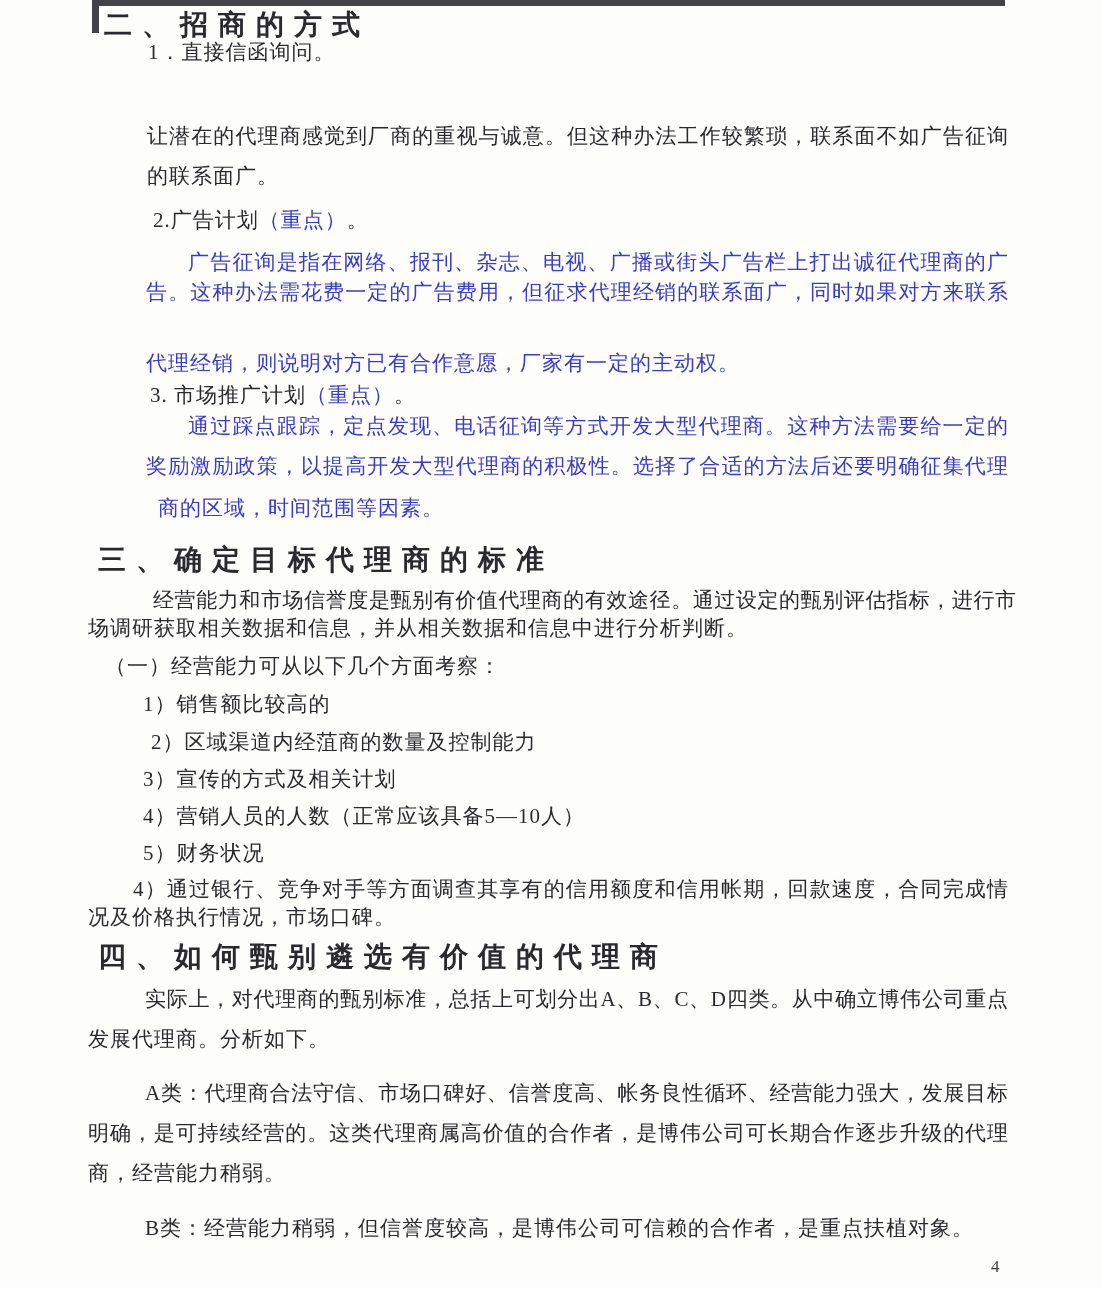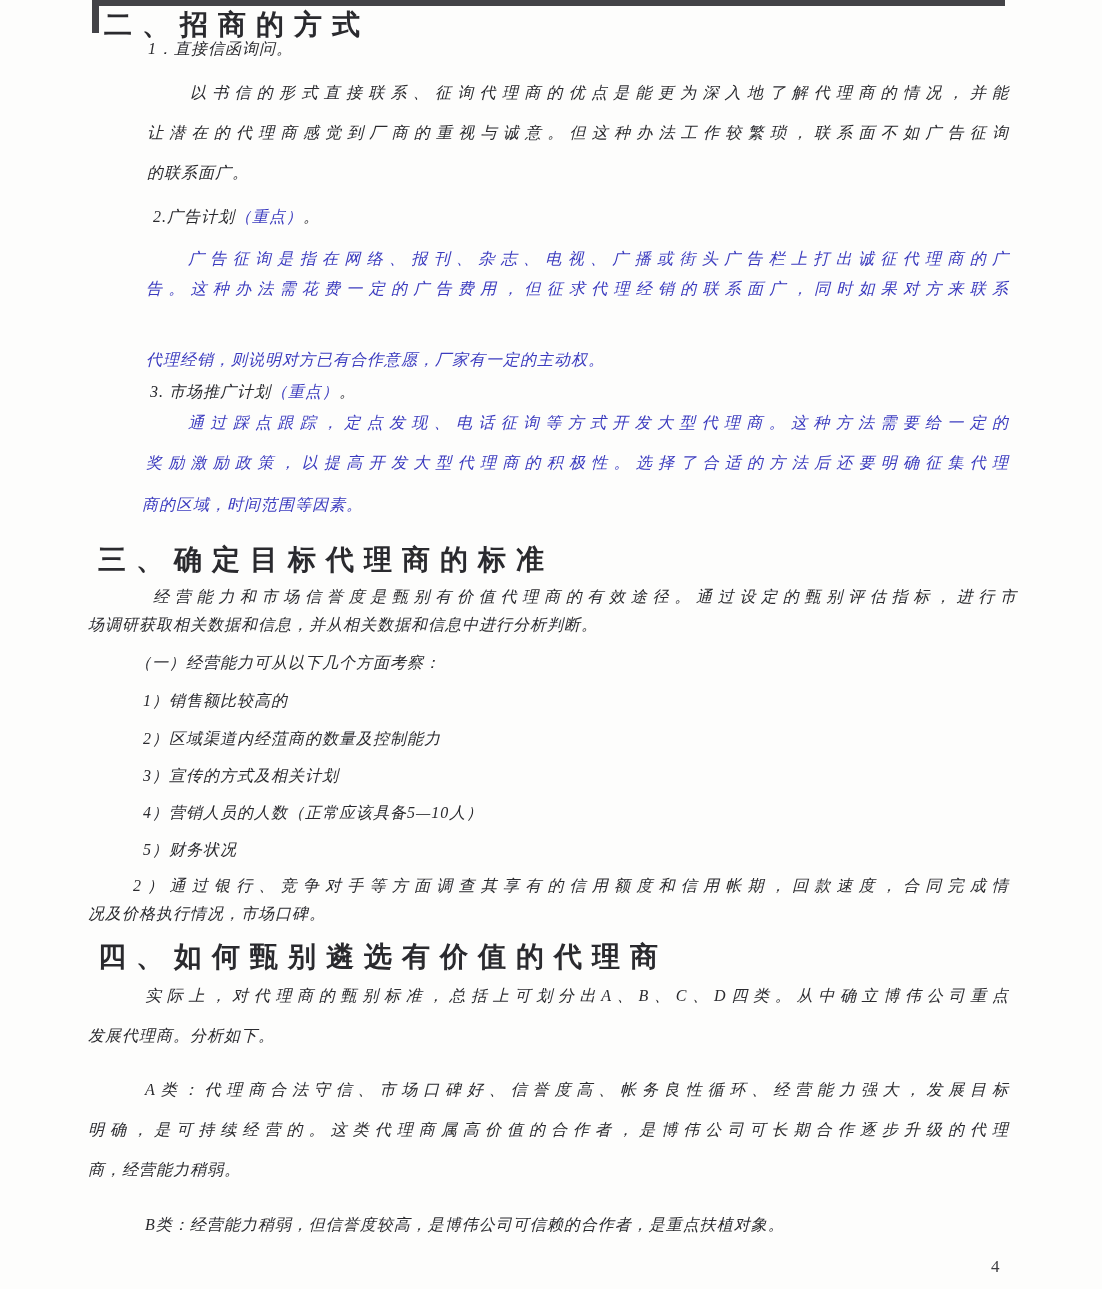--- a/index.html
+++ b/index.html
@@ -7,26 +7,25 @@
     position: relative;
     width: 1102px;
     height: 1289px;
     background: #fdfdfc;
     overflow: hidden;
     font-family: "Liberation Serif", "DejaVu Serif", serif;
     color: var(--ink, #2a2a2e);
   }
   .ln {
     position: absolute;
-    font-size: 16px;
+    font-size: 21px;
     line-height: 1.15;
     letter-spacing: 1px;
     white-space: nowrap;
     color: var(--ink, #2a2a2e);
-    font-style: italic;
   }
   
   .j {
     white-space: normal;
     letter-spacing: 0;
     text-align: justify;
     text-align-last: justify;
   }
   .blue { color: var(--accent, #3b3bbf); }
   .hd {
@@ -59,50 +58,49 @@
 <body>
 
 <div class="page">
 
   <div class="scan-top"></div>
   <div class="scan-corner"></div>
 
   <div class="hd" style="left:104px; top:6px;">二、招商的方式</div>
   <div class="ln" style="left:148px; top:40px;">1．直接信函询问。</div>
 
-  <div class="ln j" style="left:190px; top:84px; width:818px;">以书信的形式直接联系、征询代理商的优点是能更为深入地了解代理商的情况，并能</div>
   <div class="ln j" style="left:147px; top:124px; width:861px;">让潜在的代理商感觉到厂商的重视与诚意。但这种办法工作较繁琐，联系面不如广告征询</div>
   <div class="ln" style="left:147px; top:164px;">的联系面广。</div>
 
   <div class="ln" style="left:153px; top:208px;"><span>2.广告计划</span><span class="blue">（重点）</span><span>。</span></div>
 
   <div class="ln j blue" style="left:188px; top:250px; width:820px;">广告征询是指在网络、报刊、杂志、电视、广播或街头广告栏上打出诚征代理商的广</div>
   <div class="ln j blue" style="left:146px; top:280px; width:862px;">告。这种办法需花费一定的广告费用，但征求代理经销的联系面广，同时如果对方来联系</div>
   <div class="ln blue" style="left:146px; top:331px;margin-top:20px;">代理经销，则说明对方已有合作意愿，厂家有一定的主动权。</div>
 
   <div class="ln" style="left:150px; top:383px;"><span>3. 市场推广计划</span><span class="blue">（重点）</span><span>。</span></div>
 
   <div class="ln j blue" style="left:188px; top:414px; width:820px;">通过踩点跟踪，定点发现、电话征询等方式开发大型代理商。这种方法需要给一定的</div>
   <div class="ln j blue" style="left:146px; top:454px; width:862px;">奖励激励政策，以提高开发大型代理商的积极性。选择了合适的方法后还要明确征集代理</div>
-  <div class="ln blue" style="left:142px; top:496px;">商的区域，时间范围等因素。</div>
+  <div class="ln blue" style="left:158px; top:496px;">商的区域，时间范围等因素。</div>
 
   <div class="hd" style="left:98px; top:541px;">三、确定目标代理商的标准</div>
 
   <div class="ln j" style="left:153px; top:588px; width:863px;">经营能力和市场信誉度是甄别有价值代理商的有效途径。通过设定的甄别评估指标，进行市</div>
   <div class="ln" style="left:88px;  top:616px;">场调研获取相关数据和信息，并从相关数据和信息中进行分析判断。</div>
 
-  <div class="ln" style="left:105px; top:654px;margin-left:30px;">（一）经营能力可从以下几个方面考察：</div>
+  <div class="ln" style="left:105px; top:654px;">（一）经营能力可从以下几个方面考察：</div>
 
   <div class="ln" style="left:143px; top:692px;">1）销售额比较高的</div>
-  <div class="ln" style="left:143px; top:730px;text-align:right;">2）区域渠道内经菹商的数量及控制能力</div>
+  <div class="ln" style="left:151px; top:730px;text-align:right;">2）区域渠道内经菹商的数量及控制能力</div>
   <div class="ln" style="left:143px; top:767px;">3）宣传的方式及相关计划</div>
   <div class="ln" style="left:143px; top:804px;">4）营销人员的人数（正常应该具备5—10人）</div>
   <div class="ln" style="left:143px; top:841px;">5）财务状况</div>
 
-  <div class="ln j" style="left:133px; top:877px; width:875px;">2）通过银行、竞争对手等方面调查其享有的信用额度和信用帐期，回款速度，合同完成情</div>
+  <div class="ln j" style="left:133px; top:877px; width:875px;">4）通过银行、竞争对手等方面调查其享有的信用额度和信用帐期，回款速度，合同完成情</div>
   <div class="ln" style="left:88px;  top:905px;">况及价格执行情况，市场口碑。</div>
 
   <div class="hd" style="left:98px; top:938px;">四、如何甄别遴选有价值的代理商</div>
 
   <div class="ln j" style="left:145px; top:987px; width:863px;">实际上，对代理商的甄别标准，总括上可划分出A、B、C、D四类。从中确立博伟公司重点</div>
   <div class="ln" style="left:88px;  top:1027px;">发展代理商。分析如下。</div>
 
   <div class="ln j" style="left:145px; top:1081px; width:863px;">A类：代理商合法守信、市场口碑好、信誉度高、帐务良性循环、经营能力强大，发展目标</div>
   <div class="ln j" style="left:88px;  top:1121px; width:920px;">明确，是可持续经营的。这类代理商属高价值的合作者，是博伟公司可长期合作逐步升级的代理</div>
   <div class="ln" style="left:88px;  top:1161px;">商，经营能力稍弱。</div>

